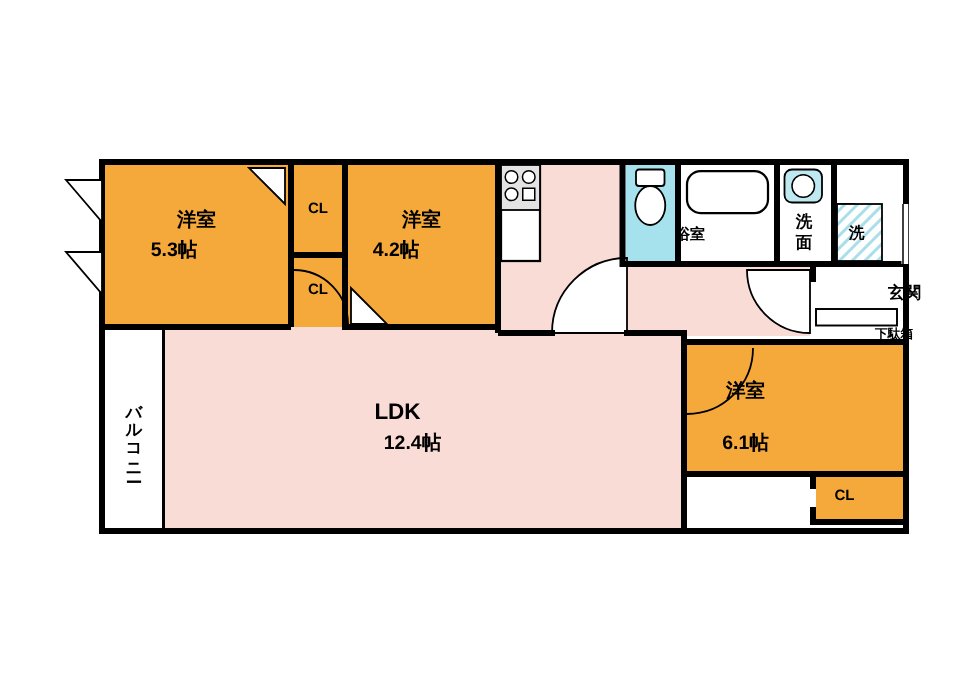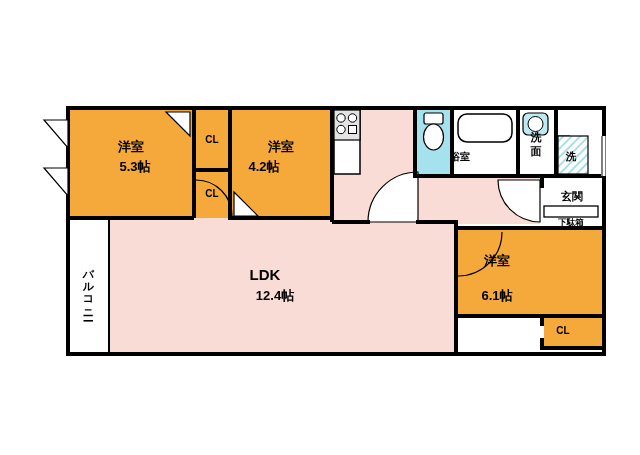--- a/index.html
+++ b/index.html
@@ -15,21 +15,21 @@
     position:absolute;
     transform:translate(-50%,-50%);
     color:#000;
     font-size:13px;
     line-height:1.15;
     white-space:nowrap;
     text-align:center;
     font-weight:600;
   }
   .lbl.small{font-size:10px;}
-  .lbl.tiny{font-size:8.5px;font-weight:600;}
+  .lbl.tiny{font-size:8.5px;font-weight:600;margin-left:25px;}
   .lbl.mid{font-size:11px;}
   .lbl.big{font-size:15px;font-weight:700;}
   .lbl.stacked{
     white-space:normal;
     width:13px;
     word-break:break-all;
     font-size:11px;
     line-height:1.25;
   }
   .lbl.vertical{
@@ -139,29 +139,29 @@
       <rect x="457" y="7" width="25" height="22" rx="5" fill="#BFE9F1" stroke="#000" stroke-width="1.2"></rect>
       <circle cx="469.5" cy="18" r="7.5" fill="#fff" stroke="#000" stroke-width="1"></circle>
     </g>
 
     <rect x="492" y="30" width="30" height="38" fill="url(#hatch)" stroke="#000" stroke-width="1.2"></rect>
 
     <rect x="478" y="100" width="54" height="11" fill="#fff" stroke="#000" stroke-width="1.3"></rect>
   </svg>
 
   <div class="lbl" style="left:131px;top:147px;">洋室</div>
-  <div class="lbl" style="left:135px;top:167px;">5.3帖</div>
+  <div class="lbl" style="left:116px;top:167px;">5.3帖</div>
   <div class="lbl small" style="left:212px;top:140px;">CL</div>
   <div class="lbl small" style="left:212px;top:194px;">CL</div>
   <div class="lbl" style="left:281px;top:147px;">洋室</div>
   <div class="lbl" style="left:264px;top:167px;">4.2帖</div>
   <div class="lbl small" style="left:460px;top:157px;">浴室</div>
-  <div class="lbl stacked" style="left:536px;top:145px;">洗面</div>
+  <div class="lbl stacked" style="left:536px;top:156px;">洗面</div>
   <div class="lbl mid" style="left:571px;top:156px;font-size:10.5px;">洗</div>
-  <div class="lbl mid" style="left:572px;top:196px;">玄関</div>
+  <div class="lbl mid" style="left:603px;top:196px;">玄関</div>
   <div class="lbl tiny" style="left:571px;top:223px;">下駄箱</div>
   <div class="lbl" style="left:497px;top:261px;">洋室</div>
   <div class="lbl" style="left:497px;top:296px;">6.1帖</div>
   <div class="lbl small" style="left:563px;top:331px;">CL</div>
   <div class="lbl big" style="left:265px;top:275px;text-align:center;">LDK</div>
   <div class="lbl" style="left:275px;top:296px;">12.4帖</div>
   <div class="lbl vertical" style="left:88px;top:289px;">バルコニー</div>
 
 </div>
 

